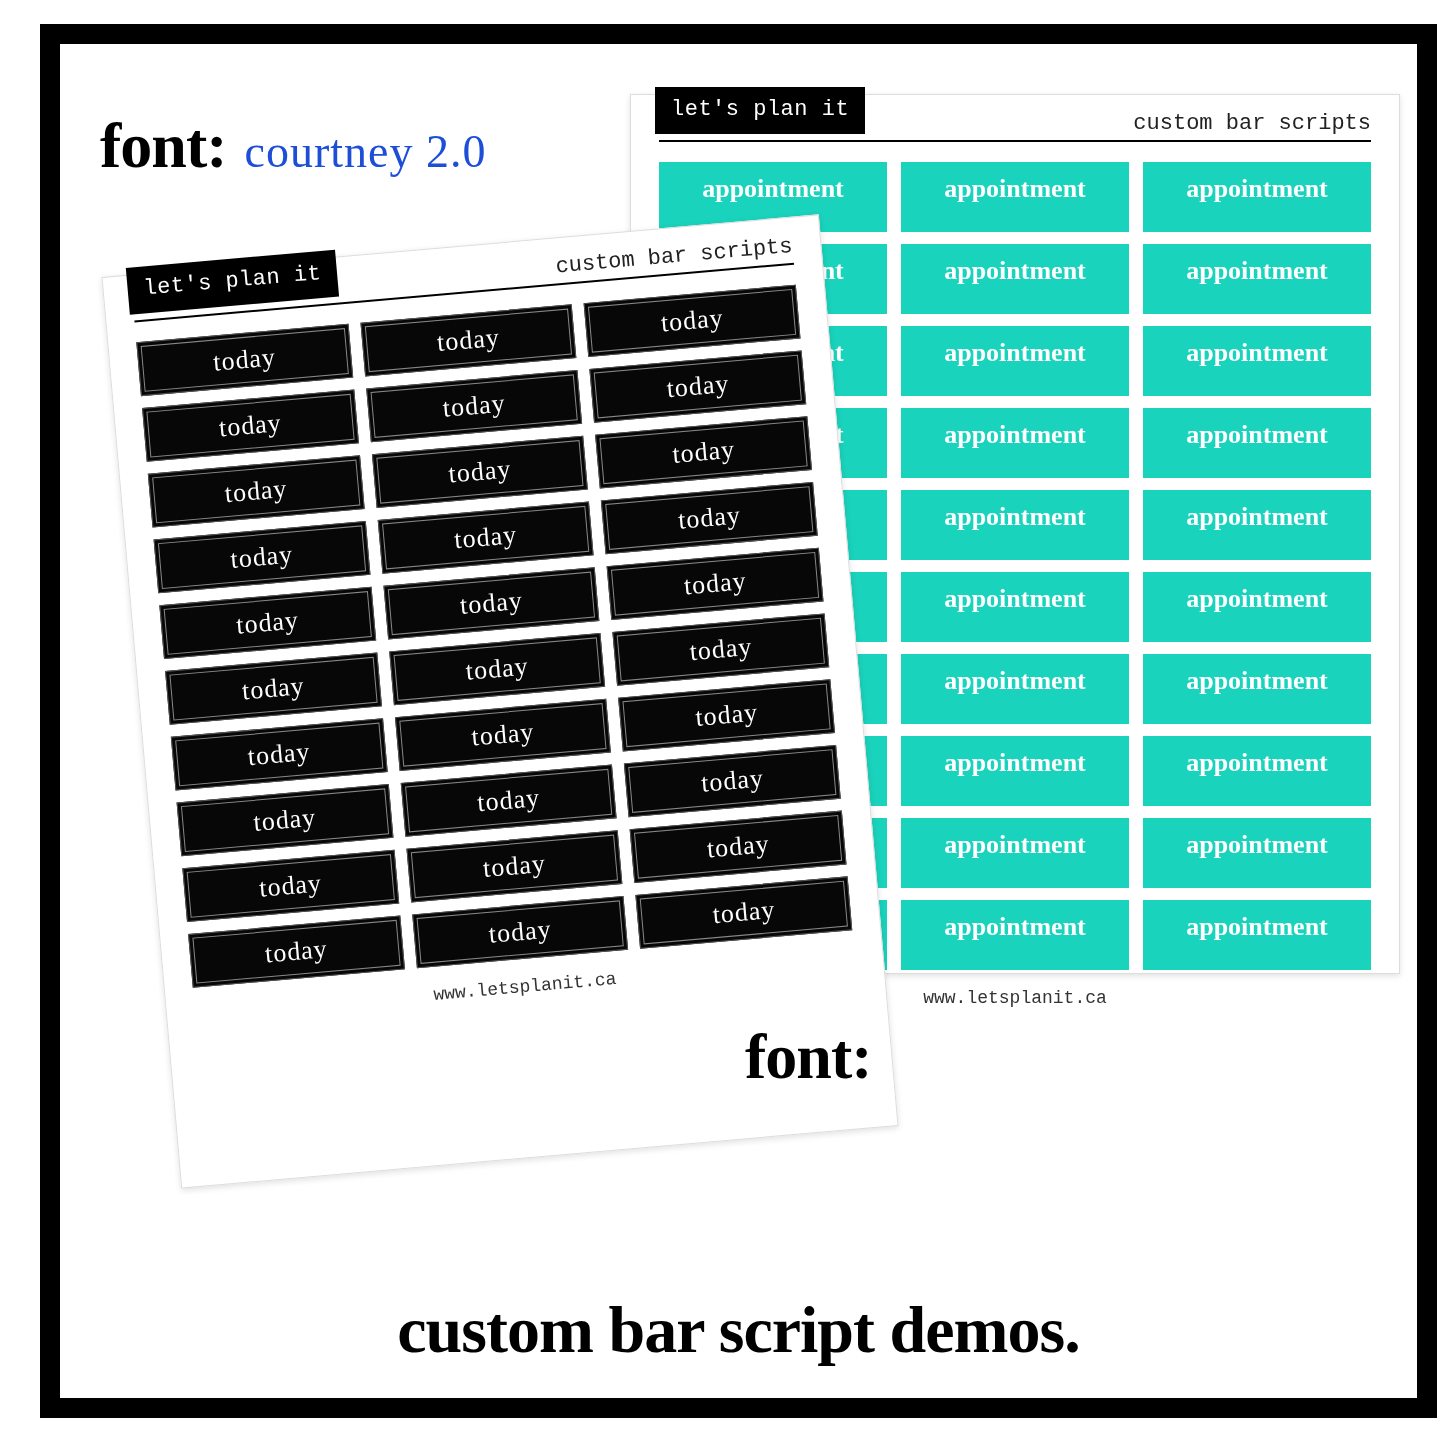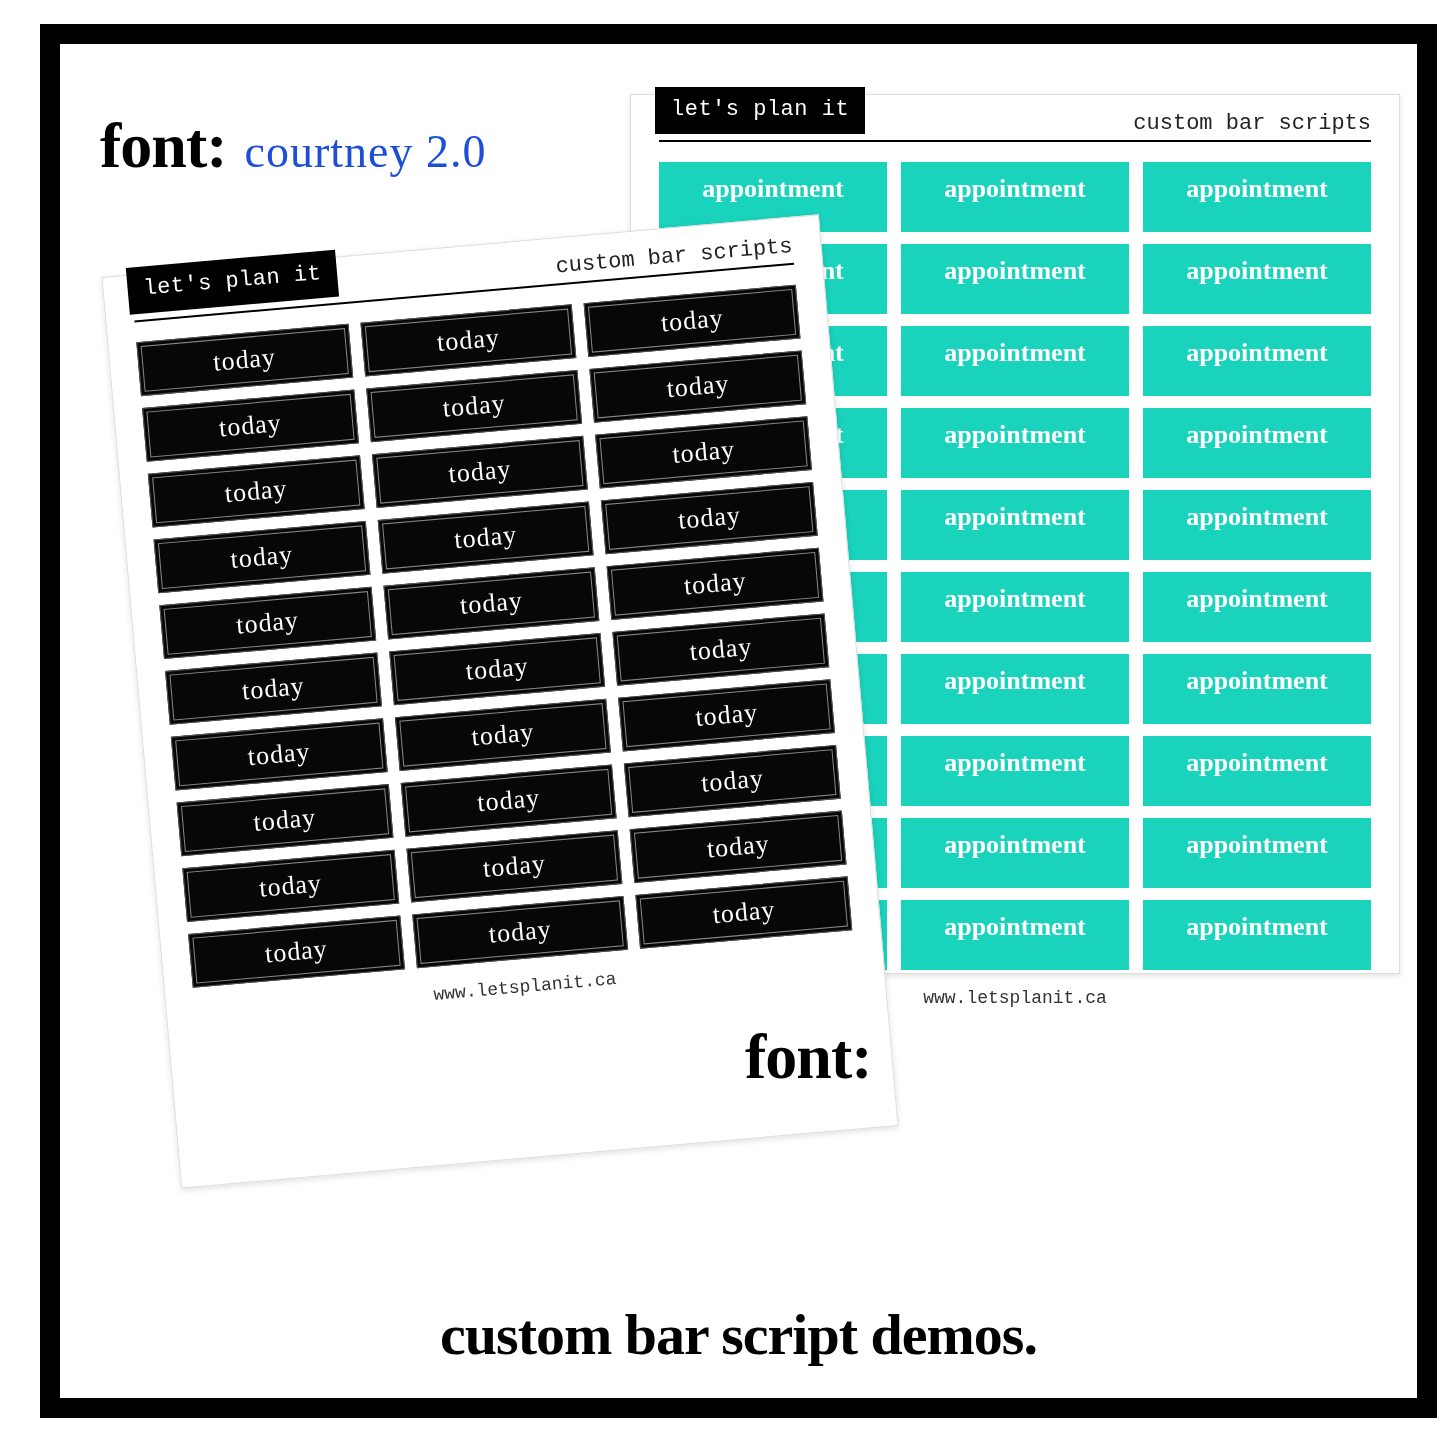--- a/index.html
+++ b/index.html
@@ -60,21 +60,21 @@
     color:#000;
   }
 
   
   .caption {
     position:absolute;
     bottom:30px; left:0; right:0;
     text-align:center;
     font-family: Georgia, serif;
     font-weight:900;
-    font-size:58px;
+    font-size:66px;
     letter-spacing:-1px;
     color:#000;
   }
 
   
   .sheet {
     position:absolute;
     background:#fff;
     border:1px solid #ddd;
     box-shadow: 0 2px 6px rgba(0,0,0,0.12);

